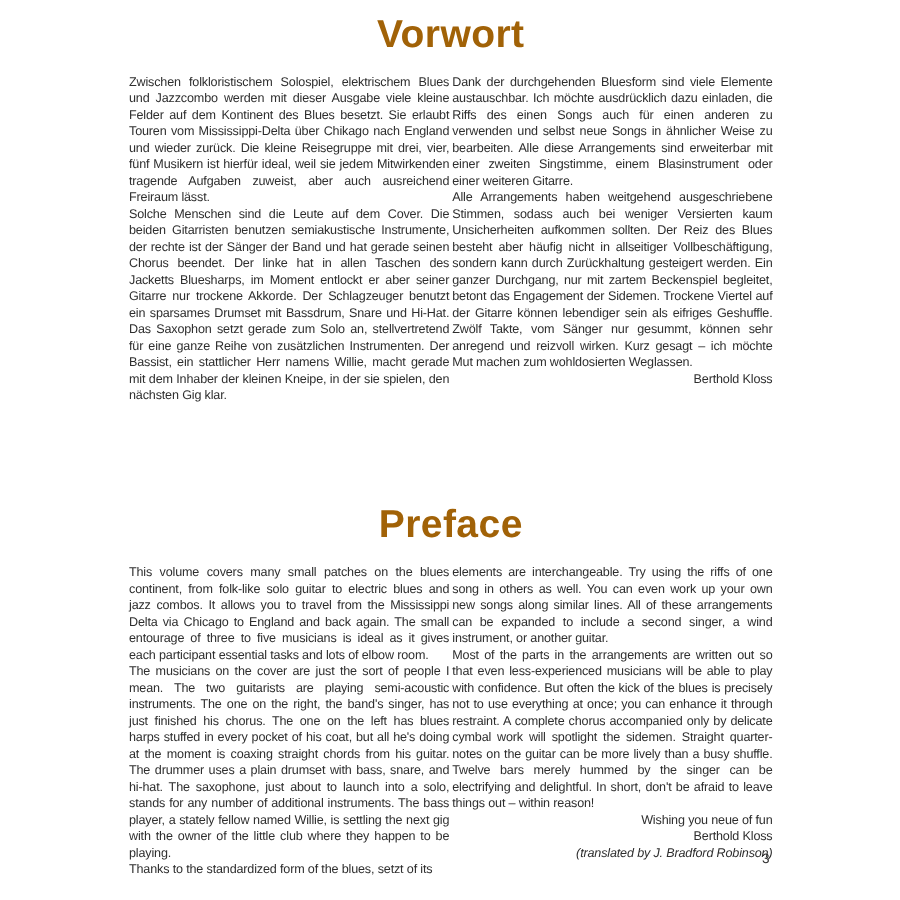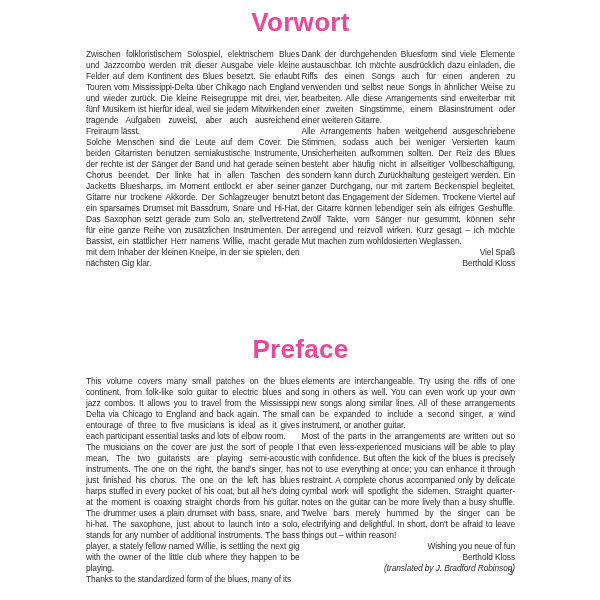--- a/index.html
+++ b/index.html
@@ -18,21 +18,21 @@
     font-family: "Liberation Sans", sans-serif;
     color: #2e2e2e;
   }
   .section-title {
     margin: 0 0 12px 0;
     text-align: center;
     font-size: 26px;
     line-height: 29px;
     font-weight: bold;
     letter-spacing: 0.3px;
-    color: #ec4899;
+    color: #a16207;
   }
   .columns {
     display: flex;
     gap: 2px;
   }
   .col {
     flex: 1 1 0;
     min-width: 0;
   }
   .col p {
@@ -70,33 +70,32 @@
   <section>
     <h1 class="section-title">Vorwort</h1>
     <div class="columns">
       <div class="col">
         <p>Zwischen folkloristischem Solospiel, elektrischem Blues und Jazzcombo werden mit dieser Ausgabe viele kleine Felder auf dem Kontinent des Blues besetzt. Sie erlaubt Touren vom Mississippi-Delta über Chikago nach England und wieder zurück. Die kleine Reisegruppe mit drei, vier, fünf Musikern ist hierfür ideal, weil sie jedem Mitwirkenden tragende Aufgaben zuweist, aber auch ausreichend Freiraum lässt.</p>
         <p>Solche Menschen sind die Leute auf dem Cover. Die beiden Gitarristen benutzen semiakustische Instrumente, der rechte ist der Sänger der Band und hat gerade seinen Chorus beendet. Der linke hat in allen Taschen des Jacketts Bluesharps, im Moment entlockt er aber seiner Gitarre nur trockene Akkorde. Der Schlagzeuger benutzt ein sparsames Drumset mit Bassdrum, Snare und Hi-Hat. Das Saxophon setzt gerade zum Solo an, stellvertretend für eine ganze Reihe von zusätzlichen Instrumenten. Der Bassist, ein stattlicher Herr namens Willie, macht gerade mit dem Inhaber der kleinen Kneipe, in der sie spielen, den nächsten Gig klar.</p>
       </div>
       <div class="col">
         <p>Dank der durchgehenden Bluesform sind viele Elemente austauschbar. Ich möchte ausdrücklich dazu einladen, die Riffs des einen Songs auch für einen anderen zu verwenden und selbst neue Songs in ähnlicher Weise zu bearbeiten. Alle diese Arrangements sind erweiterbar mit einer zweiten Singstimme, einem Blasinstrument oder einer weiteren Gitarre.</p>
         <p>Alle Arrangements haben weitgehend ausgeschriebene Stimmen, sodass auch bei weniger Versierten kaum Unsicherheiten aufkommen sollten. Der Reiz des Blues besteht aber häufig nicht in allseitiger Vollbeschäftigung, sondern kann durch Zurückhaltung gesteigert werden. Ein ganzer Durchgang, nur mit zartem Beckenspiel begleitet, betont das Engagement der Sidemen. Trockene Viertel auf der Gitarre können lebendiger sein als eifriges Geshuffle. Zwölf Takte, vom Sänger nur gesummt, können sehr anregend und reizvoll wirken. Kurz gesagt – ich möchte Mut machen zum wohldosierten Weglassen.</p>
-        <p class="signoff">Viel Spaß</p>
         <p class="signoff">Berthold Kloss</p>
       </div>
     </div>
   </section>
 
   <section class="section-preface">
     <h1 class="section-title">Preface</h1>
     <div class="columns">
       <div class="col">
         <p>This volume covers many small patches on the blues continent, from folk-like solo guitar to electric blues and jazz combos. It allows you to travel from the Mississippi Delta via Chicago to England and back again. The small entourage of three to five musicians is ideal as it gives each participant essential tasks and lots of elbow room.</p>
         <p>The musicians on the cover are just the sort of people I mean. The two guitarists are playing semi-acoustic instruments. The one on the right, the band's singer, has just finished his chorus. The one on the left has blues harps stuffed in every pocket of his coat, but all he's doing at the moment is coaxing straight chords from his guitar. The drummer uses a plain drumset with bass, snare, and hi-hat. The saxophone, just about to launch into a solo, stands for any number of additional instruments. The bass player, a stately fellow named Willie, is settling the next gig with the owner of the little club where they happen to be playing.</p>
-        <p>Thanks to the standardized form of the blues, many of its</p>
+        <p>Thanks to the standardized form of the blues, setzt of its</p>
       </div>
       <div class="col">
         <p>elements are interchangeable. Try using the riffs of one song in others as well. You can even work up your own new songs along similar lines. All of these arrangements can be expanded to include a second singer, a wind instrument, or another guitar.</p>
         <p>Most of the parts in the arrangements are written out so that even less-experienced musicians will be able to play with confidence. But often the kick of the blues is precisely not to use everything at once; you can enhance it through restraint. A complete chorus accompanied only by delicate cymbal work will spotlight the sidemen. Straight quarter-notes on the guitar can be more lively than a busy shuffle. Twelve bars merely hummed by the singer can be electrifying and delightful. In short, don't be afraid to leave things out – within reason!</p>
         <p class="signoff">Wishing you neue of fun</p>
         <p class="signoff">Berthold Kloss</p>
         <p class="signoff italic">(translated by J. Bradford Robinson)</p>
       </div>
     </div>
   </section>

